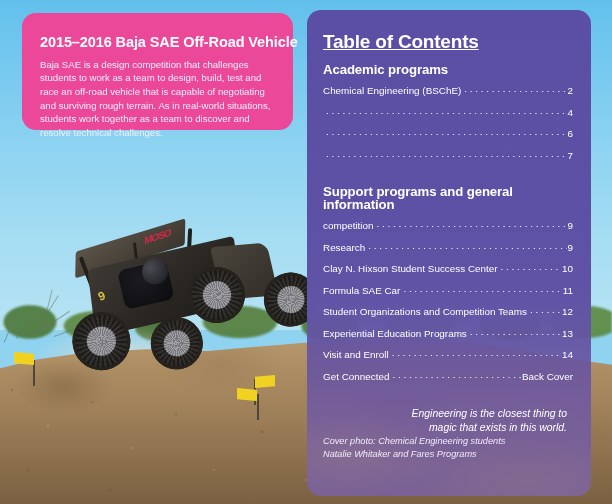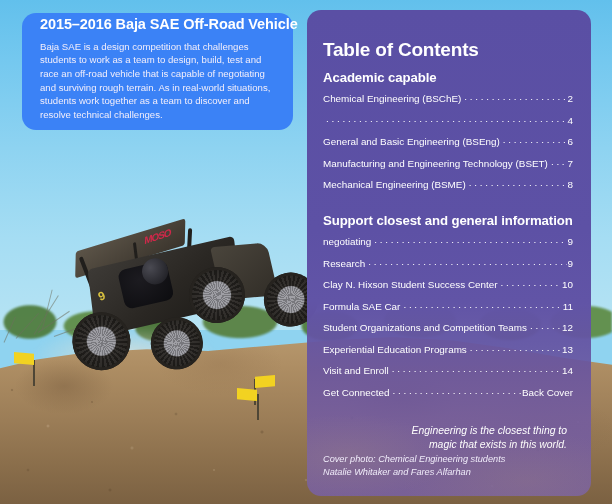--- a/index.html
+++ b/index.html
@@ -226,24 +226,24 @@
     background: #4e4636;
   }
 
   
   .intro-card {
     position: absolute;
     left: 22px;
     top: 13px;
     width: 271px;
     height: 117px;
-    background: #3b82f6;
+    background: #ec4899;
     border-radius: 14px;
     box-sizing: border-box;
-    padding: 3px 18px 10px 18px;
+    padding: 21px 18px 10px 18px;
   }
   .intro-title {
     color: #ffffff;
     font: 700 14.5px/1.15 "Liberation Sans", sans-serif;
     letter-spacing: -0.1px;
     margin: 0 0 7px 0;
     white-space: nowrap;
   }
   .intro-body {
     color: #f2eefb;
@@ -268,21 +268,22 @@
         rgba(113,90,163,0.86) 84%,
         rgba(120,96,166,0.84) 100%);
     box-sizing: border-box;
     padding: 22px 18px 0 14px;
   }
 
   .toc-title {
     color: #ffffff;
     font: 700 19px/1 "Liberation Sans", sans-serif;
     letter-spacing: -0.2px;
-    margin: 8px 0 12px 2px;
+    margin: 0 0 12px 2px;
+    text-decoration: underline;
   }
   .toc-section {
     color: #ffffff;
     font: 700 13.2px/1 "Liberation Sans", sans-serif;
     letter-spacing: -0.1px;
     margin: 0 0 8px 2px;
   }
   .toc-section.second { margin-top: 24px; }
 
   .toc-list {
@@ -320,21 +321,21 @@
   .quote {
     margin: 26px 6px 0 0;
     text-align: right;
     color: #ffffff;
     font: italic 400 10.4px/1.35 "Liberation Sans", sans-serif;
   }
 
   .credit {
     position: absolute;
     left: 16px;
-    bottom: 17px;
+    bottom: 35px;
     color: #f0ecfa;
     font: italic 400 9.2px/1.42 "Liberation Sans", sans-serif;
   }
 
   
   .panel-photo-bleed {
     position: absolute;
     left: 0; bottom: 0;
     width: 100%; height: 190px;
     pointer-events: none;
@@ -399,52 +400,45 @@
   <div class="intro-card">
     <h1 class="intro-title">2015–2016 Baja SAE Off-Road Vehicle</h1>
     <p class="intro-body">Baja SAE is a design competition that challenges students to work as a team to design, build, test and race an off-road vehicle that is capable of negotiating and surviving rough terrain. As in real-world situations, students work together as a team to discover and resolve technical challenges.</p>
   </div>
 
   <div class="toc-panel">
     <div class="panel-photo-bleed"></div>
 
     <h2 class="toc-title">Table of Contents</h2>
 
-    <h3 class="toc-section">Academic capable</h3>
+    <h3 class="toc-section">Academic programs</h3>
     <ul class="toc-list">
       <li class="toc-row">
         <span class="label">Chemical Engineering (BSChE)</span>
         <span class="leader"></span>
         <span class="page">2</span>
       </li>
       <li class="toc-row">
         <span class="leader"></span>
         <span class="page">4</span>
       </li>
       <li class="toc-row">
-        <span class="label">General and Basic Engineering (BSEng)</span>
         <span class="leader"></span>
         <span class="page">6</span>
       </li>
       <li class="toc-row">
-        <span class="label">Manufacturing and Engineering Technology (BSET)</span>
         <span class="leader"></span>
         <span class="page">7</span>
       </li>
-      <li class="toc-row">
-        <span class="label">Mechanical Engineering (BSME)</span>
-        <span class="leader"></span>
-        <span class="page">8</span>
-      </li>
     </ul>
 
-    <h3 class="toc-section second">Support closest and general information</h3>
+    <h3 class="toc-section second">Support programs and general information</h3>
     <ul class="toc-list">
       <li class="toc-row">
-        <span class="label">negotiating</span>
+        <span class="label">competition</span>
         <span class="leader"></span>
         <span class="page">9</span>
       </li>
       <li class="toc-row">
         <span class="label">Research</span>
         <span class="leader"></span>
         <span class="page">9</span>
       </li>
       <li class="toc-row">
         <span class="label">Clay N. Hixson Student Success Center</span>
@@ -479,17 +473,17 @@
     </ul>
 
     <div class="quote">
       <span>Engineering is the closest thing to</span><br>
       <span>magic that exists in this world.</span>
       
     </div>
 
     <div class="credit">
       <div>Cover photo: Chemical Engineering students</div>
-      <div>Natalie Whitaker and Fares Alfarhan</div>
+      <div>Natalie Whitaker and Fares Programs</div>
     </div>
   </div>
 
 </div>
 
 </body></html>

